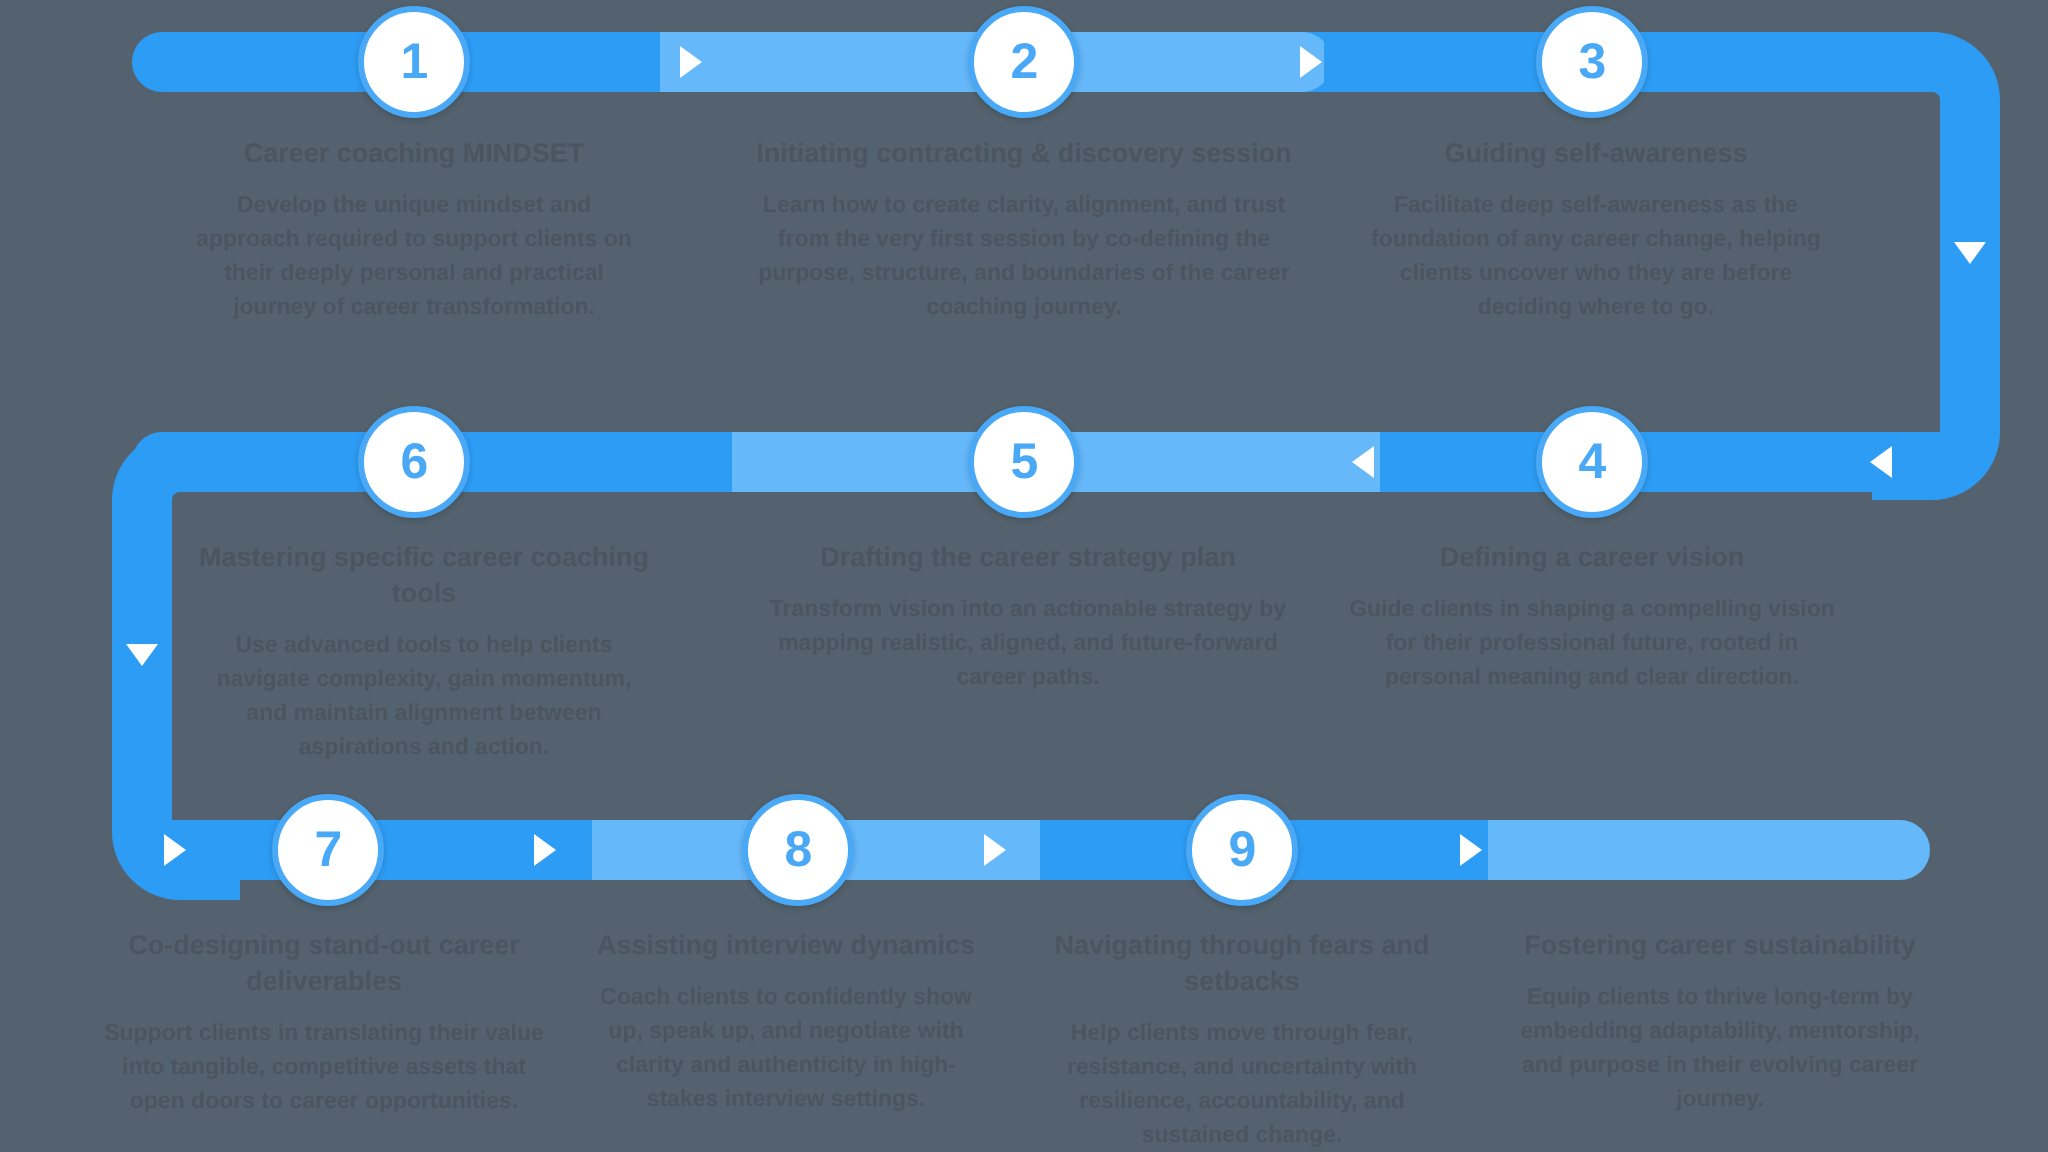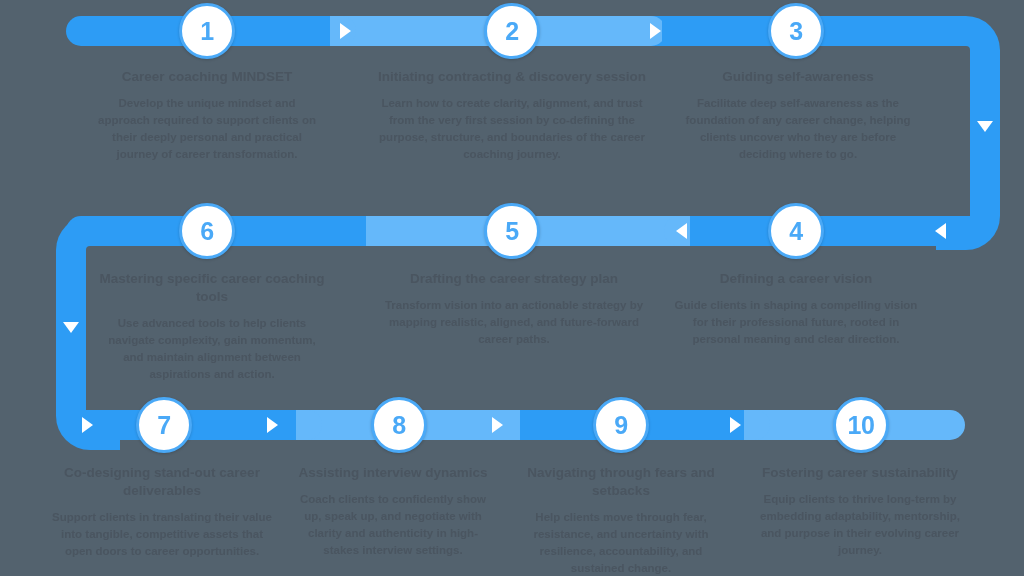--- a/index.html
+++ b/index.html
@@ -207,23 +207,20 @@
 
   <div class="node" style="left:136px; top:397px;">
     <span>7</span>
   </div>
   <div class="node" style="left:371px; top:397px;">
     <span>8</span>
   </div>
   <div class="node" style="left:593px; top:397px;">
     <span>9</span>
   </div>
-  <div class="node" style="left:833px; top:397px;">
-    <span>10</span>
-  </div>
 
   <div class="card" style="left:92px; top:68px; width:230px;">
     <p class="title">Career coaching MINDSET</p>
     <p class="body">Develop the unique mindset and approach required to support clients on their deeply personal and practical journey of career transformation.</p>
   </div>
 
   <div class="card" style="left:368px; top:68px; width:288px;">
     <p class="title">Initiating contracting &amp; discovery session</p>
     <p class="body">Learn how to create clarity, alignment, and trust from the very first session by co-defining the purpose, structure, and boundaries of the career coaching journey.</p>
   </div>

